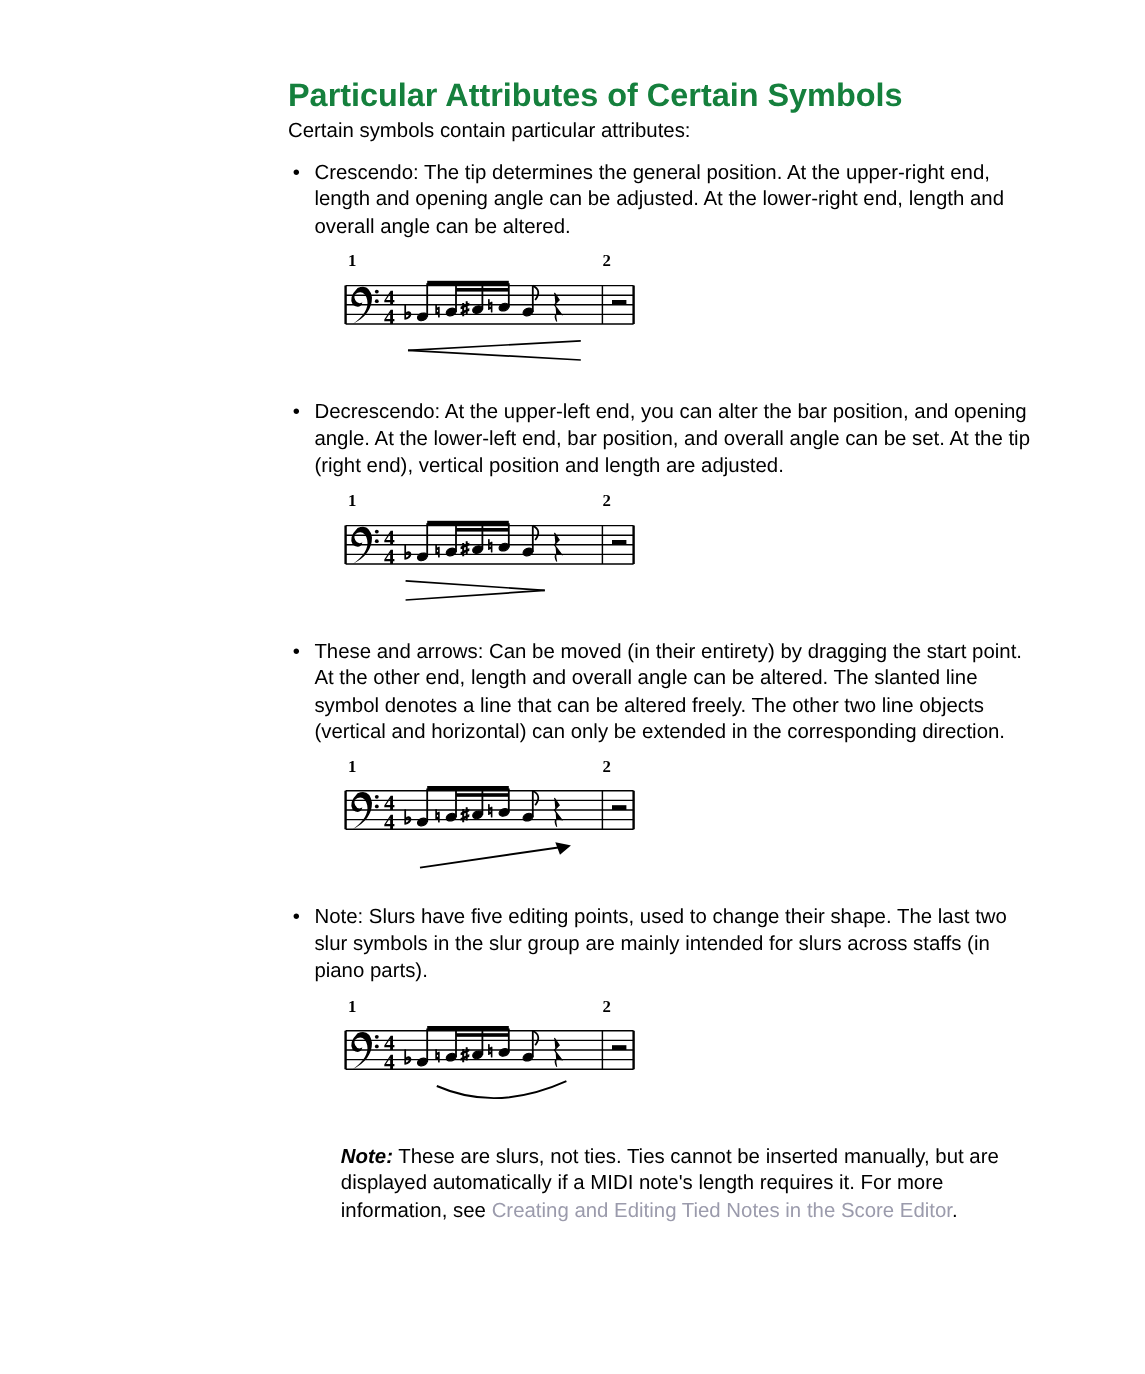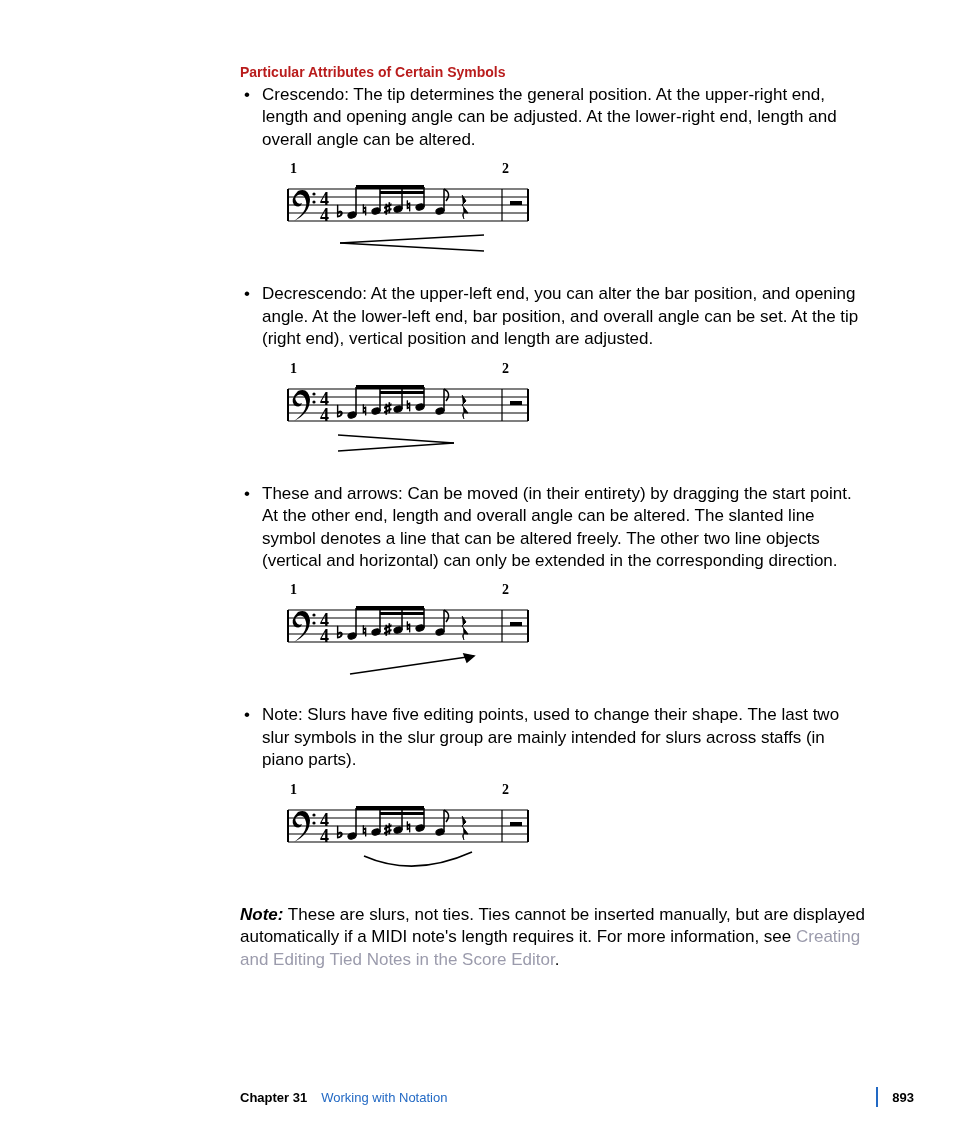--- a/index.html
+++ b/index.html
@@ -12,22 +12,22 @@
     background: #fff;
   }
   .page {
     position: relative;
     width: 954px;
     height: 1145px;
     box-sizing: border-box;
     padding: 64px 88px 0 240px;
   }
   h2.section {
-    color: #b91c1c;
-    font-size: 14px;
+    color: #15803d;
+    font-size: 27px;
     font-weight: 700;
     margin: 0 0 4px 0;
   }
   .intro {
     font-size: 17px;
     margin: 0 0 14px 0;
   }
   ul.items {
     list-style: none;
     margin: 0;
@@ -53,20 +53,21 @@
     margin: 10px 0 22px 0;
     padding-left: 22px;
   }
   .figure svg {
     display: block;
   }
   .note {
     font-size: 17px;
     line-height: 1.32;
     margin-top: 22px;
+    margin-left: 44px;
   }
   .note .label {
     font-style: italic;
     font-weight: 700;
   }
   .link {
     color: #9b9bac;
   }
   .footer {
     position: absolute;
@@ -95,20 +96,21 @@
     margin-left: 14px;
     margin-right: 14px;
   }
 </style>
 </head>
 <body>
 
 <div class="page">
 
   <h2 class="section">Particular Attributes of Certain Symbols</h2>
+  <p class="intro">Certain symbols contain particular attributes:</p>
 
   <ul class="items">
 
     <li>
       <span class="term">Crescendo:</span><span>  The tip determines the general position. At the upper-right end, length and opening angle can be adjusted. At the lower-right end, length and overall angle can be altered.</span>
       <div class="figure">
         <svg width="260" height="100" viewBox="0 0 260 100">
 
           <text x="6" y="12" font-family="serif" font-weight="bold" font-size="14">1</text>
           <text x="218" y="12" font-family="serif" font-weight="bold" font-size="14">2</text>
@@ -325,22 +327,14 @@
         </svg>
       </div>
     </li>
 
   </ul>
 
   <p class="note">
     <span class="label">Note:</span><span>  These are slurs, not ties. Ties cannot be inserted manually, but are displayed automatically if a MIDI note's length requires it. For more information, see </span><span class="link">Creating and Editing Tied Notes in the Score Editor</span><span>.</span>
   </p>
 
-  <div class="footer">
-    <span class="chapter-label">Chapter 31</span>
-    <span class="chapter-title">Working with Notation</span>
-    <span class="pagenum-wrap" style="margin-left:auto; display:flex; align-items:center;">
-      <span class="rule"></span>
-      <span class="pagenum">893</span>
-    </span>
-  </div>
 
 </div>
 
 </body></html>

